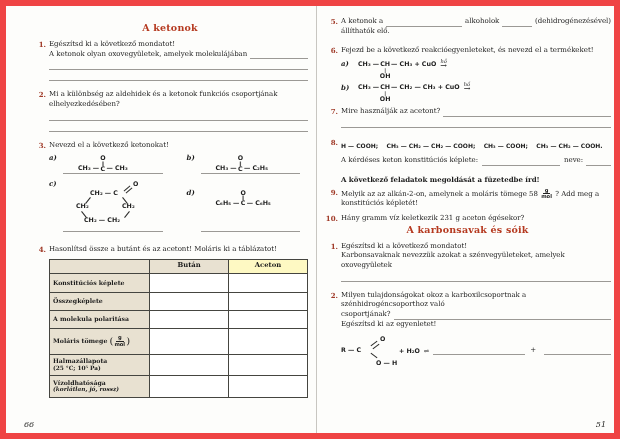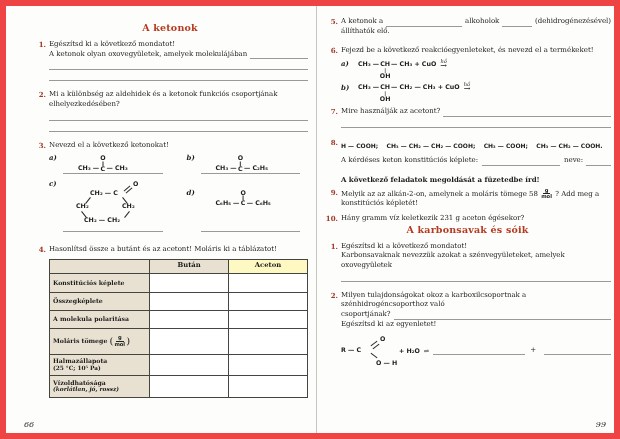--- a/index.html
+++ b/index.html
@@ -364,15 +364,15 @@
           </span>
           <span class="fchem" style="margin-left:4px">+ H₂O</span>
           <span class="equil">⇌</span>
           <span class="blank" style="width:92px"></span>
           <span style="margin:0 5px">+</span>
           <span class="blank grow"></span>
         </div>
       </div>
     </div>
 
-    <span class="pageno pr">99</span>
+    <span class="pageno pr">51</span>
   </div>
 </div>
 
 </body></html>

